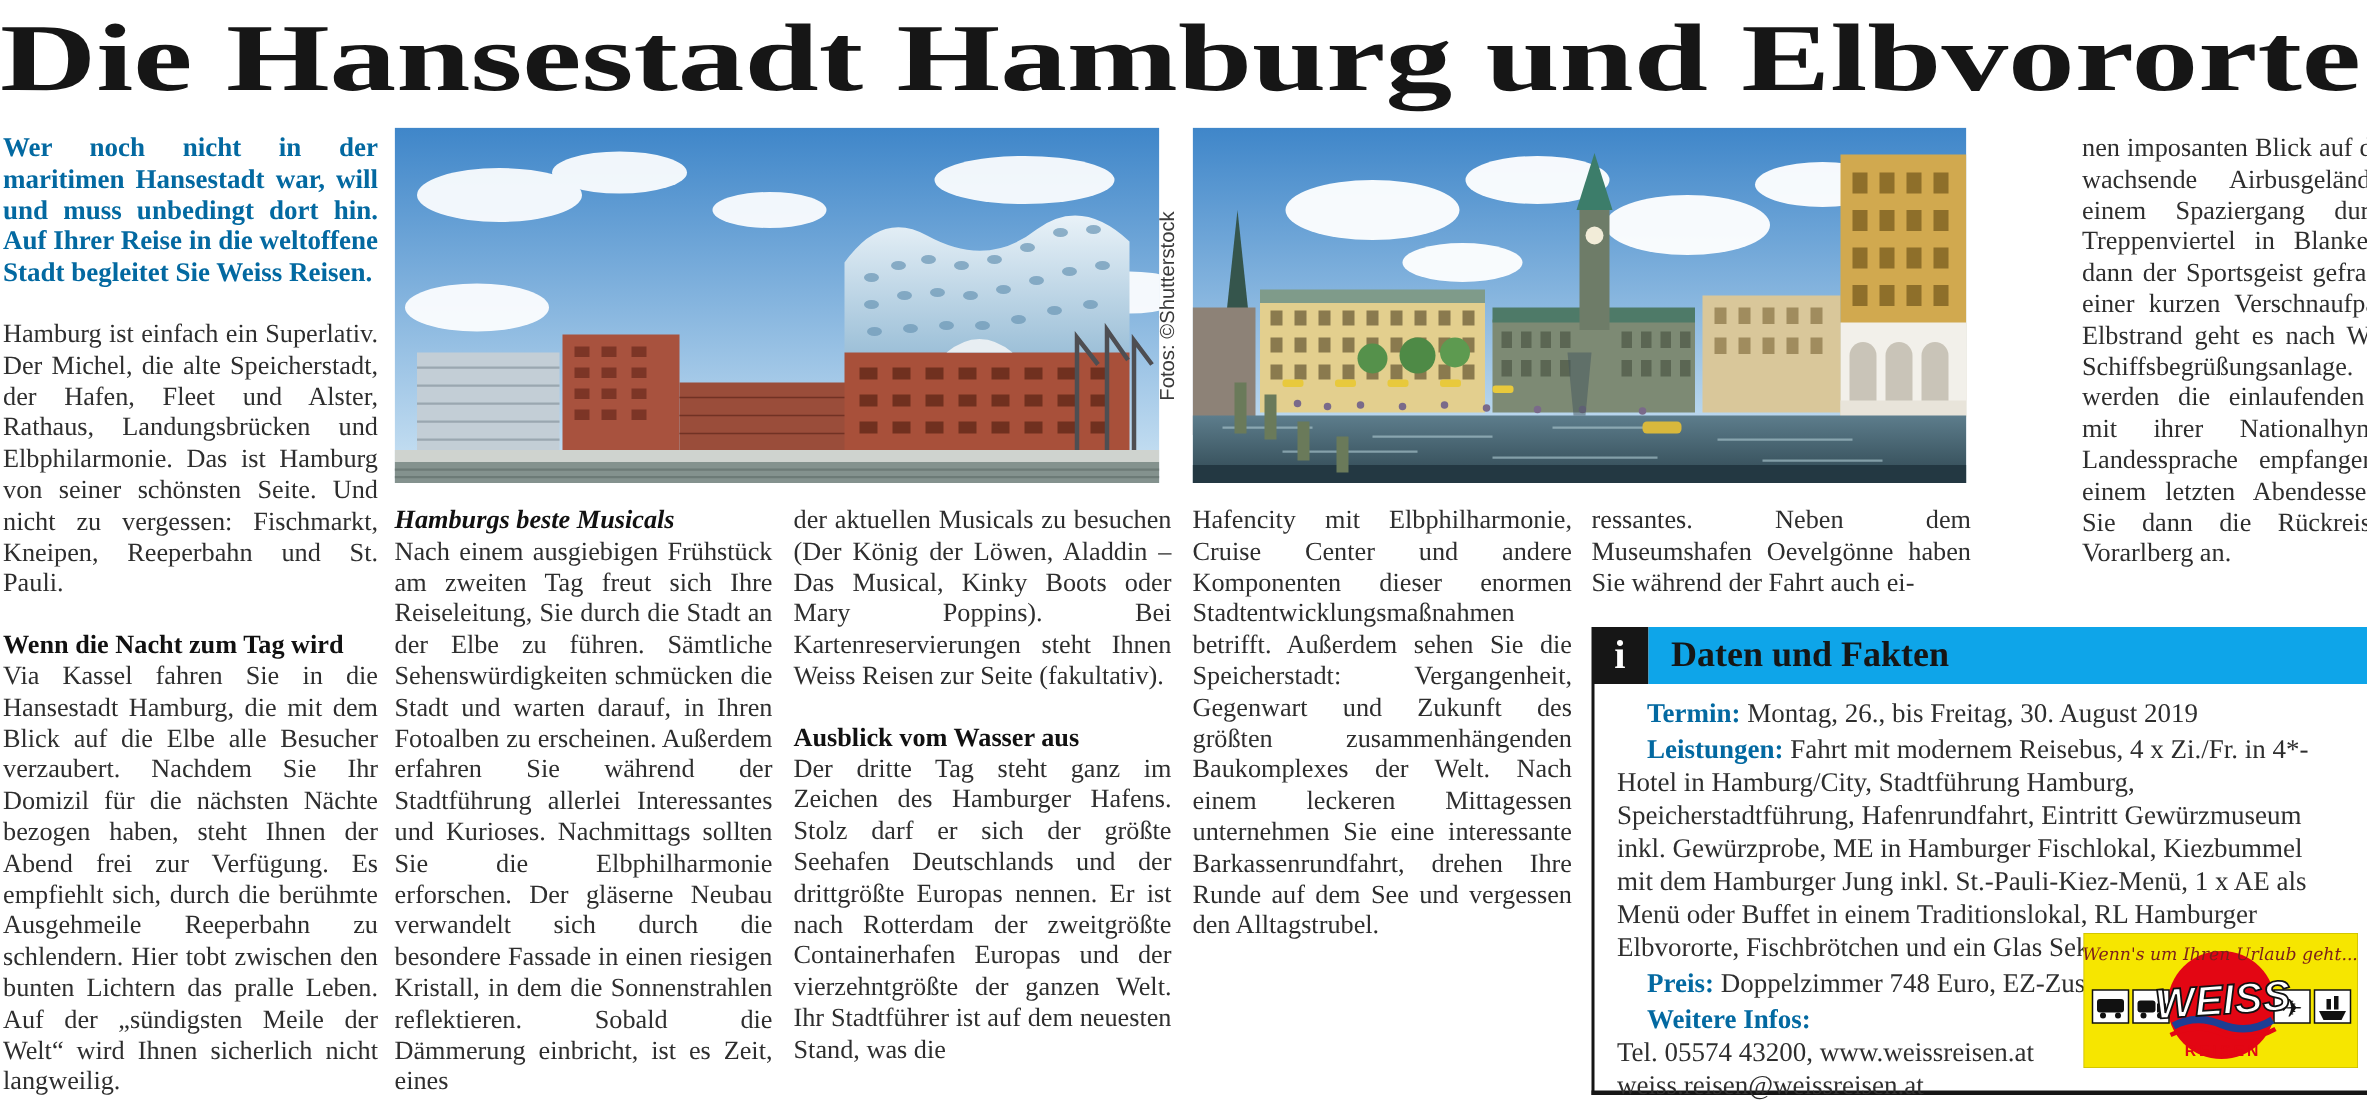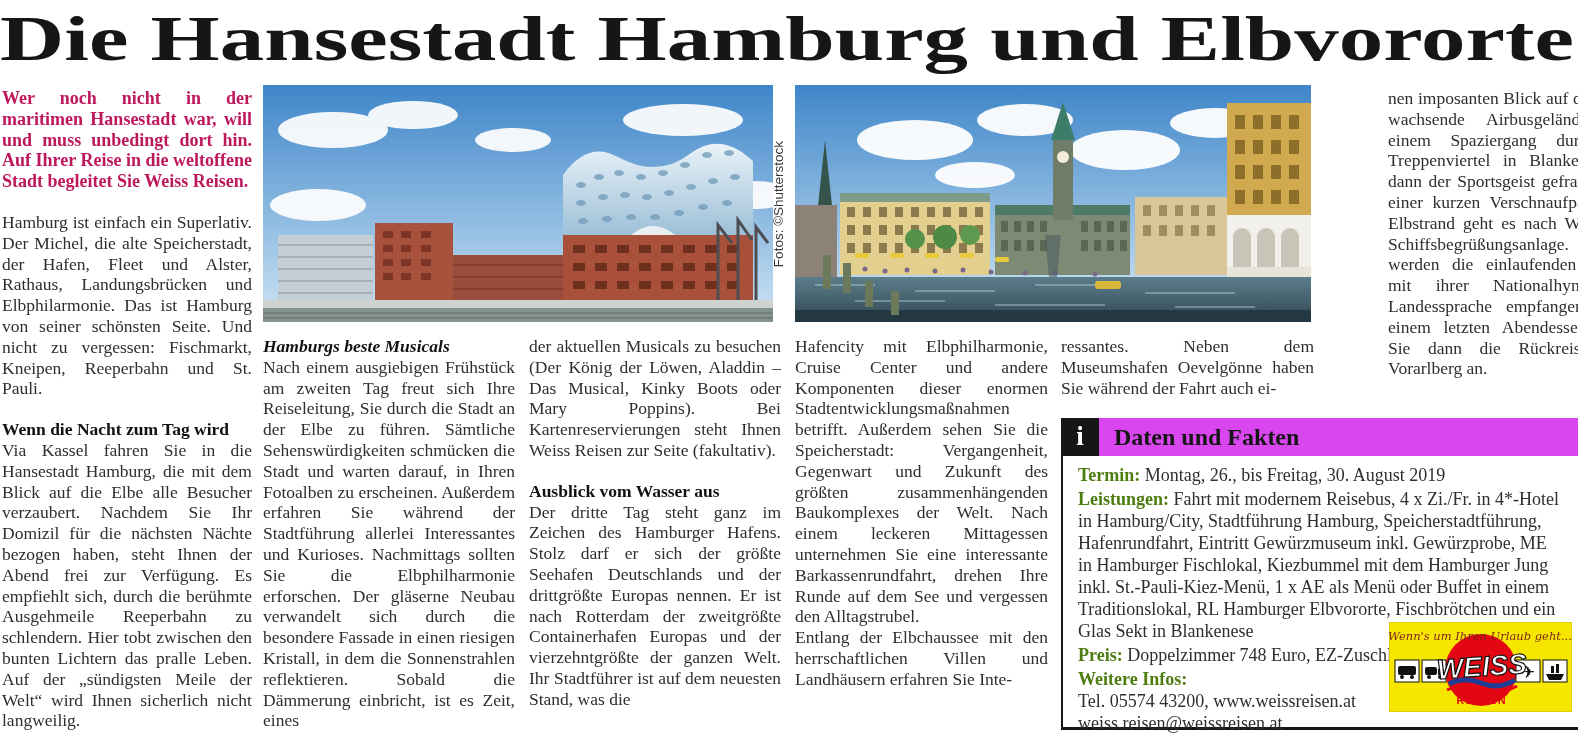--- a/index.html
+++ b/index.html
@@ -3,21 +3,21 @@
 <meta charset="utf-8">
 <style>
   html,body{margin:0;padding:0;background:#fff;}
   body{width:1578px;height:738px;position:relative;overflow:hidden;
        font-family:"Liberation Serif",serif;color:#2e2e2e;}
   .headline-wrap{position:absolute;left:0;top:0;width:1578px;height:76px;}
   .col{position:absolute;text-align:justify;font-size:17.5px;line-height:20.8px;
        -webkit-hyphens:auto;hyphens:auto;}
   .col p{margin:0 0 0 0;}
   .col p + p{margin-top:20px;}
-  .lead{font-weight:bold;color:#be185d;font-size:18px;}
+  .lead{font-weight:bold;color:#0369a1;font-size:18px;}
   .subhead{font-weight:bold;color:#111;margin:20px 0 0 0;text-align:left;}
   .subhead.first{margin-top:0;font-style:italic;}
   .col1{left:2px;top:88px;width:250px;height:650px;}
   .col2{left:263px;top:336px;width:252px;height:402px;}
   .col3{left:529px;top:336px;width:252px;height:402px;}
   .col4{left:795px;top:336px;width:253px;height:402px;}
   .col5{left:1061px;top:336px;width:253px;height:70px;}
   .col6{left:1388px;top:88px;width:251px;height:320px;}
   .anzeige{position:absolute;right:0;bottom:-2px;font-family:"Liberation Sans",sans-serif;
            font-size:12px;letter-spacing:.5px;color:#ef4444;background:#fff;padding-left:6px;margin-left:32px;}
@@ -25,26 +25,26 @@
   .photo1{left:263px;width:510px;}
   .photo2{left:795px;width:516px;}
   .credit{position:absolute;left:761px;top:85px;width:34px;height:237px;}
   .credit span{position:absolute;left:50%;top:50%;transform:translate(-50%,-50%) rotate(-90deg);
         white-space:nowrap;font-family:"Liberation Sans",sans-serif;font-size:13.5px;color:#3a3a3a;}
   
   .infobox{position:absolute;left:1061px;top:418px;width:517px;height:315px;}
   .ib-head{display:flex;height:38px;}
   .ib-icon{width:38px;height:38px;background:#161616;color:#fff;font-weight:bold;
            font-size:27px;text-align:center;line-height:36px;font-family:"Liberation Serif",serif;}
-  .ib-title{flex:1;background:#d946ef;font-size:24px;font-weight:bold;color:#161616;
+  .ib-title{flex:1;background:#0ea5e9;font-size:24px;font-weight:bold;color:#161616;
             line-height:38px;padding-left:15px;}
   .ib-body{border-left:2px solid #161616;border-bottom:3px solid #161616;
            height:274px;padding:8px 0 0 15px;position:relative;box-sizing:border-box;
            font-size:18px;line-height:22px;color:#2e2e2e;}
-  .ib-body b{color:#4d7c0f;}
+  .ib-body b{color:#0369a1;margin-left:20px;}
   .ib-row{margin:0 0 2px 0;}
   .ib-leist{width:485px;}
   .ib-contact{width:300px;}
   .logo{position:absolute;right:6px;bottom:10px;}
 </style>
 </head>
 <body>
 
 <div class="headline-wrap">
   <svg width="1578" height="76" aria-hidden="true">
@@ -333,21 +333,20 @@
 </div>
 
 <div class="col col3">
   <p>der aktuellen Musicals zu besuchen (Der König der Löwen, Aladdin – Das Musical, Kinky Boots oder Mary Poppins). Bei Kartenreservierungen steht Ihnen Weiss Reisen zur Seite (fakultativ).</p>
   <p class="subhead">Ausblick vom Wasser aus</p>
   <p style="margin-top:0">Der dritte Tag steht ganz im Zeichen des Hamburger Hafens. Stolz darf er sich der größte Seehafen Deutschlands und der drittgrößte Europas nennen. Er ist nach Rotterdam der zweitgrößte Containerhafen Europas und der vierzehntgrößte der ganzen Welt. Ihr Stadtführer ist auf dem neuesten Stand, was die</p>
 </div>
 
 <div class="col col4">
   <p>Hafencity mit Elbphilharmonie, Cruise Center und andere Komponenten dieser enormen Stadtentwicklungsmaßnahmen betrifft. Außerdem sehen Sie die Speicherstadt: Vergangenheit, Gegenwart und Zukunft des größten zusammenhängenden Baukomplexes der Welt. Nach einem leckeren Mittagessen unternehmen Sie eine interessante Barkassenrundfahrt, drehen Ihre Runde auf dem See und vergessen den Alltagstrubel.</p>
-  <p style="margin-top:0">Entlang der Elbchaussee mit den herrschaftlichen Villen und Landhäusern erfahren Sie Inte-</p>
 </div>
 
 <div class="col col5">
   <p>ressantes. Neben dem Museumshafen Oevelgönne haben Sie während der Fahrt auch ei-</p>
 </div>
 
 <div class="col col6">
   <p>nen imposanten Blick auf das stetig wachsende Airbusgelände. Bei einem Spaziergang durch das Treppenviertel in Blankenese ist dann der Sportsgeist gefragt. Nach einer kurzen Verschnaufpause am Elbstrand geht es nach Wedel zur Schiffsbegrüßungsanlage. Hier werden die einlaufenden Schiffe mit ihrer Nationalhymne in Landessprache empfangen. Nach einem letzten Abendessen treten Sie dann die Rückreise nach Vorarlberg an.</p>
   <span class="anzeige">ANZEIGE</span>
 </div>

